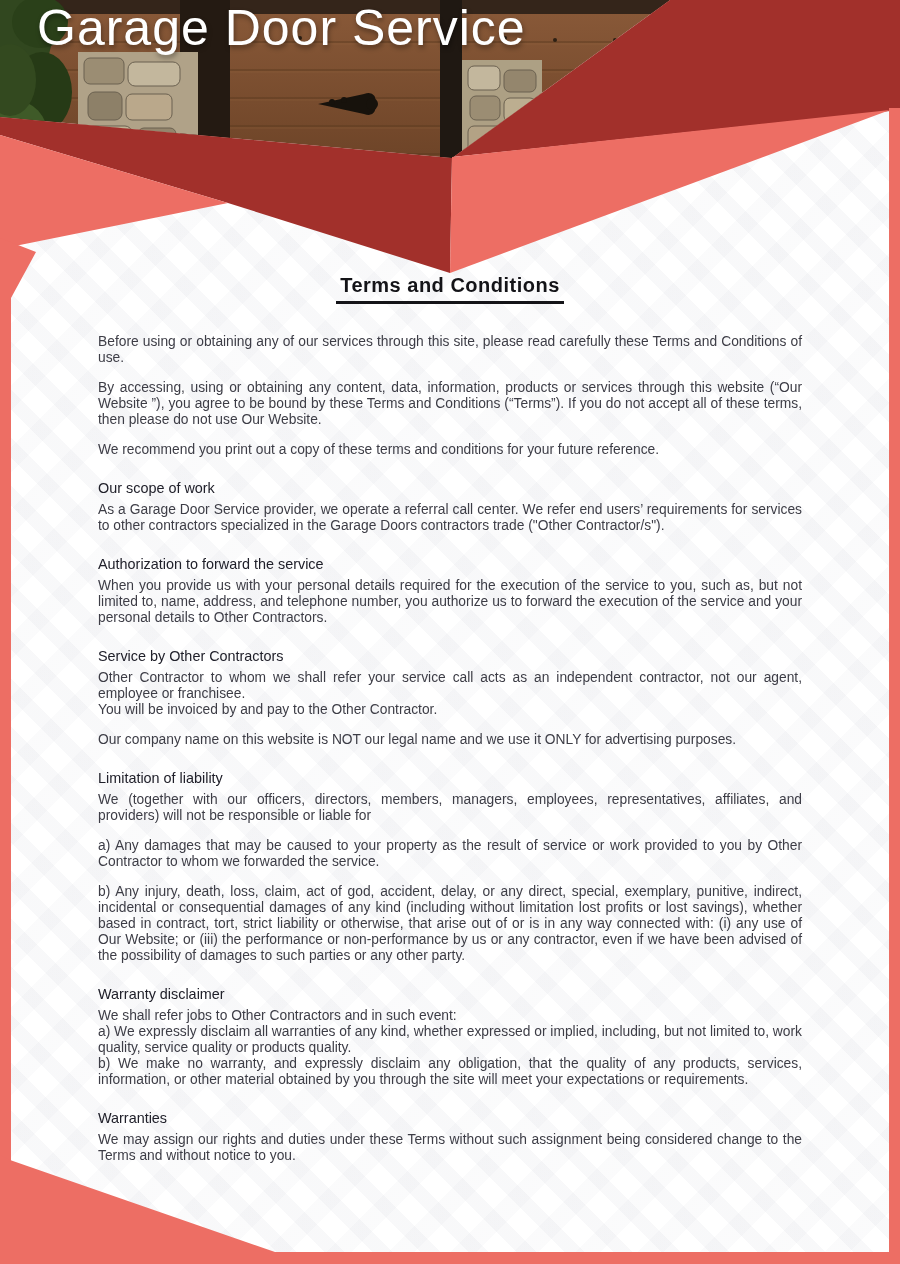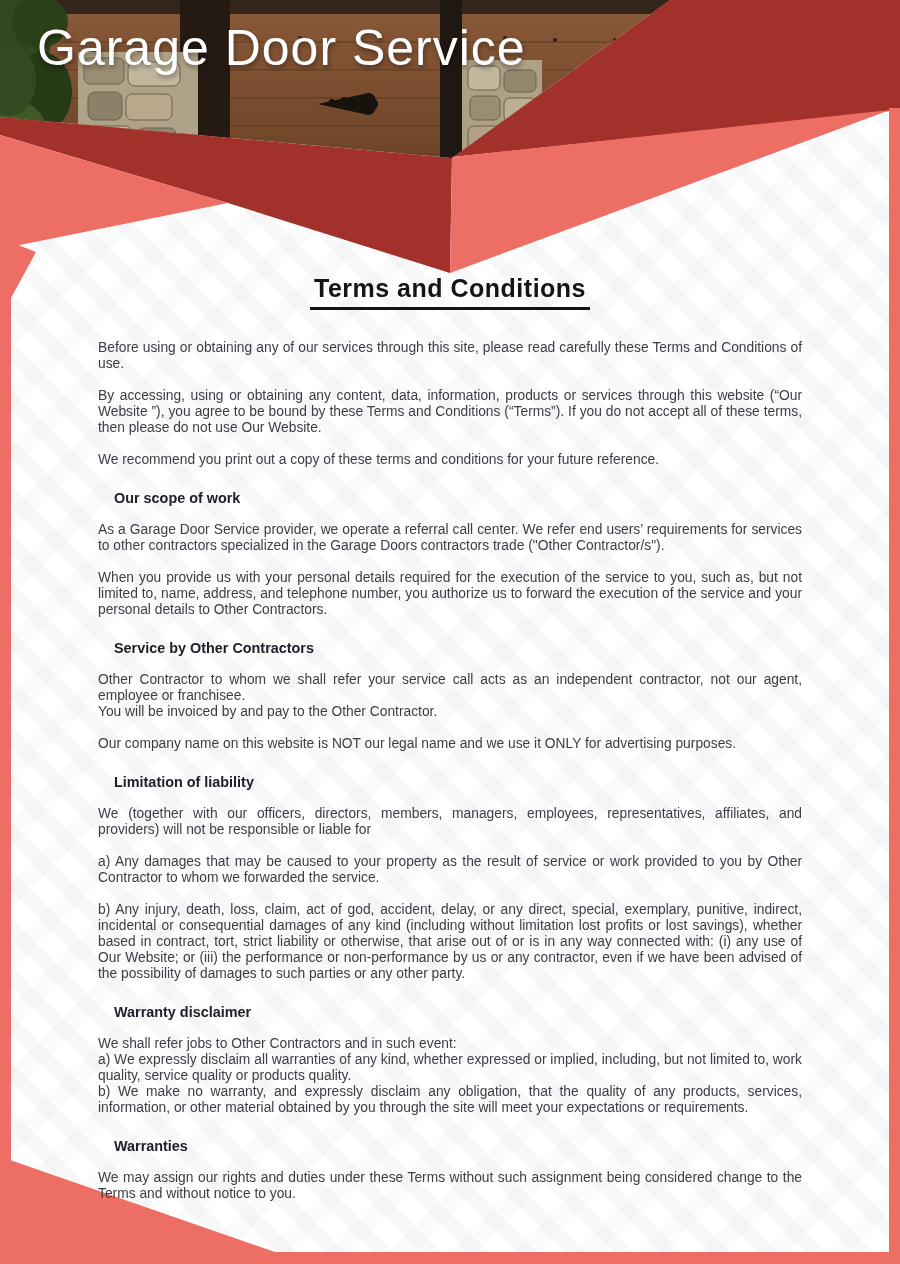--- a/index.html
+++ b/index.html
@@ -10,41 +10,41 @@
   }
   .page{
     position:relative;width:900px;height:1264px;overflow:hidden;
     background-color:#ffffff;
     background-image:
       repeating-linear-gradient(45deg, rgba(120,125,150,0.05) 0 14px, rgba(255,255,255,0) 14px 34px),
       repeating-linear-gradient(-45deg, rgba(120,125,150,0.03) 0 18px, rgba(255,255,255,0) 18px 44px);
   }
   .hero-svg{position:absolute;left:0;top:0;z-index:1;display:block;}
   .site-title{
-    position:absolute;left:37px;top:20px;z-index:2;
+    position:absolute;left:37px;top:0;z-index:2;
     font-size:50px;line-height:1.15;font-weight:400;letter-spacing:1px;
     color:#ffffff;text-shadow:1px 3px 5px rgba(0,0,0,0.38);
     white-space:nowrap;
   }
   .content{
     position:absolute;left:98px;top:274px;width:704px;z-index:3;
   }
   .main-heading-wrap{text-align:center;margin:0 0 30px 0;}
   .main-heading{
     display:inline-block;margin:0;
-    font-size:25px;font-weight:700;letter-spacing:0.5px;
+    font-size:20px;font-weight:700;letter-spacing:0.5px;
     color:#141418;border-bottom:3px solid #141418;padding:0 4px 4px 4px;
   }
   .sec-heading{
-    font-size:14.4px;font-weight:700;color:#20202a;
-    margin:22px 0 6px 16px;
+    font-size:14.4px;font-weight:400;color:#20202a;
+    margin:22px 0 6px 0;
   }
   .body-para{
     font-size:13.8px;line-height:16px;color:#3d3d46;
-    text-align:justify;margin:16px 0 14px 0;
+    text-align:justify;margin:0 0 14px 0;
   }
 </style>
 </head>
 <body>
 
 <div class="page">
 
   <svg class="hero-svg" width="900" height="1264" viewBox="0 0 900 1264">
     <defs>
       <linearGradient id="woodgrad" x1="0" y1="0" x2="0" y2="1">
@@ -137,20 +137,21 @@
   <div class="content">
     <div class="main-heading-wrap">
       <h1 class="main-heading">Terms and Conditions</h1>
     </div>
     <div>
         <p class="body-para">Before using or obtaining any of our services through this site, please read carefully these Terms and Conditions of use.</p>
         <p class="body-para">By accessing, using or obtaining any content, data, information, products or services through this website (“Our Website ”), you agree to be bound by these Terms and Conditions (“Terms”). If you do not accept all of these terms, then please do not use Our Website.</p>
         <p class="body-para">We recommend you print out a copy of these terms and conditions for your future reference.</p>
         <h3 class="sec-heading">Our scope of work</h3>
         <p class="body-para">As a Garage Door Service provider, we operate a referral call center. We refer end users’ requirements for services to other contractors specialized in the Garage Doors contractors trade ("Other Contractor/s").</p>
+        <h3 class="sec-heading">Authorization to forward the service</h3>
         <p class="body-para">When you provide us with your personal details required for the execution of the service to you, such as, but not limited to, name, address, and telephone number, you authorize us to forward the execution of the service and your personal details to Other Contractors.</p>
         <h3 class="sec-heading">Service by Other Contractors</h3>
         <p class="body-para"><span>Other Contractor to whom we shall refer your service call acts as an independent contractor, not our agent, employee or franchisee.</span><br><span>You will be invoiced by and pay to the Other Contractor.</span><br></p>
         <p class="body-para">Our company name on this website is NOT our legal name and we use it ONLY for advertising purposes.</p>
         <h3 class="sec-heading">Limitation of liability</h3>
         <p class="body-para">We (together with our officers, directors, members, managers, employees, representatives, affiliates, and providers) will not be responsible or liable for</p>
         <p class="body-para">a) Any damages that may be caused to your property as the result of service or work provided to you by Other Contractor to whom we forwarded the service.</p>
         <p class="body-para">b) Any injury, death, loss, claim, act of god, accident, delay, or any direct, special, exemplary, punitive, indirect, incidental or consequential damages of any kind (including without limitation lost profits or lost savings), whether based in contract, tort, strict liability or otherwise, that arise out of or is in any way connected with: (i) any use of Our Website; or (iii) the performance or non-performance by us or any contractor, even if we have been advised of the possibility of damages to such parties or any other party.</p>
         <h3 class="sec-heading">Warranty disclaimer</h3>
         <p class="body-para"><span>We shall refer jobs to Other Contractors and in such event:</span><br><span>a) We expressly disclaim all warranties of any kind, whether expressed or implied, including, but not limited to, work quality, service quality or products quality.</span><br><span>b) We make no warranty, and expressly disclaim any obligation, that the quality of any products, services, information, or other material obtained by you through the site will meet your expectations or requirements.</span></p>

